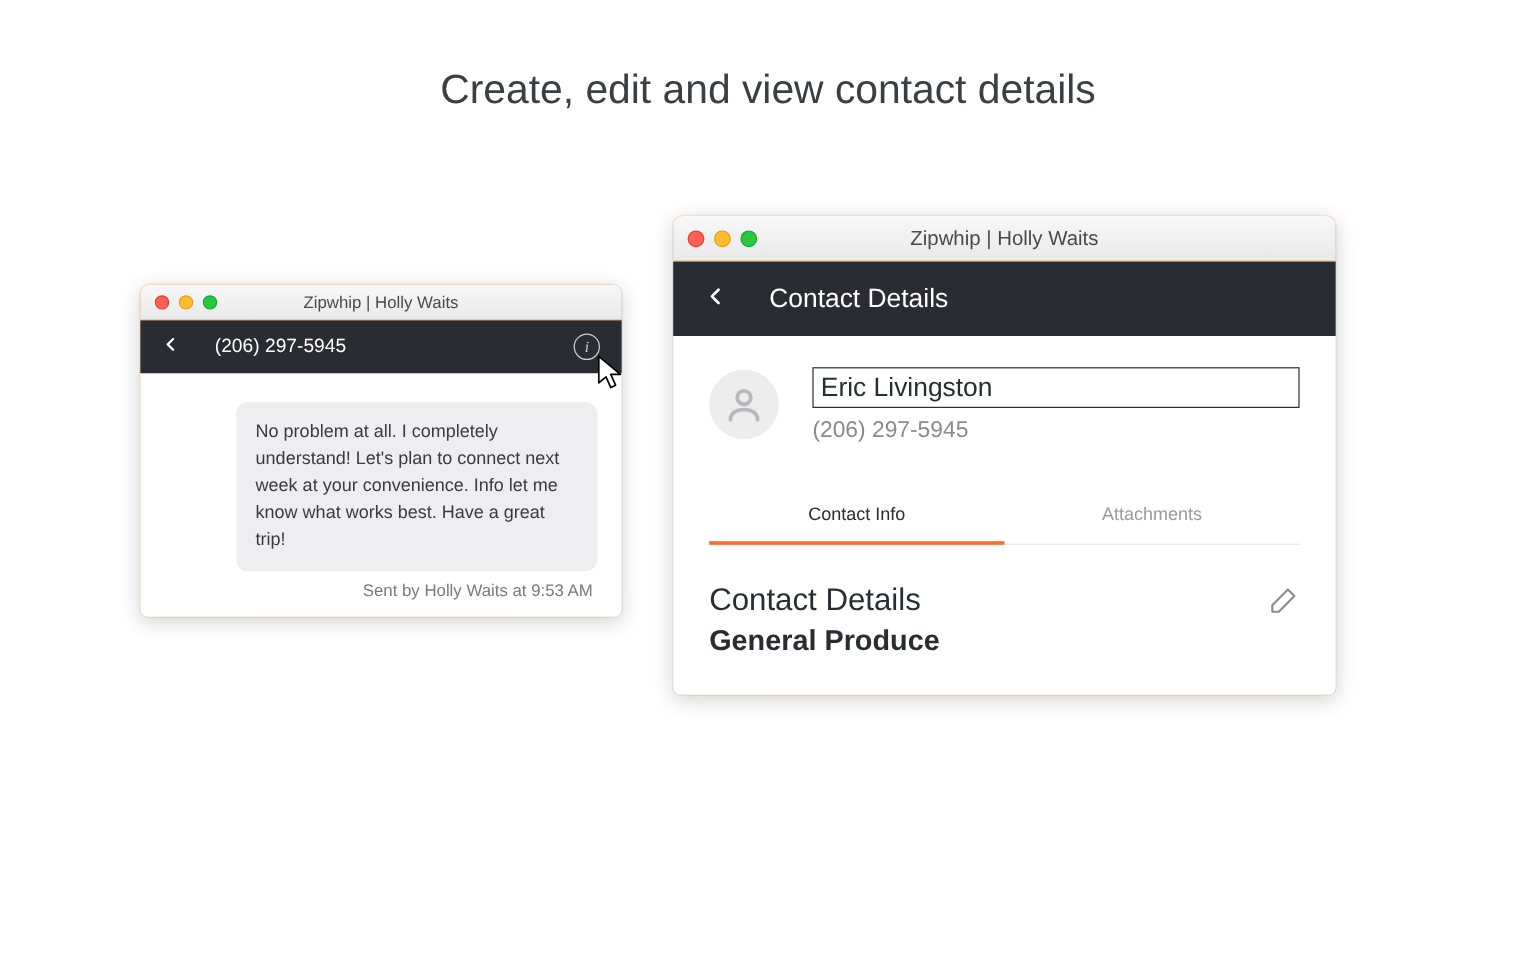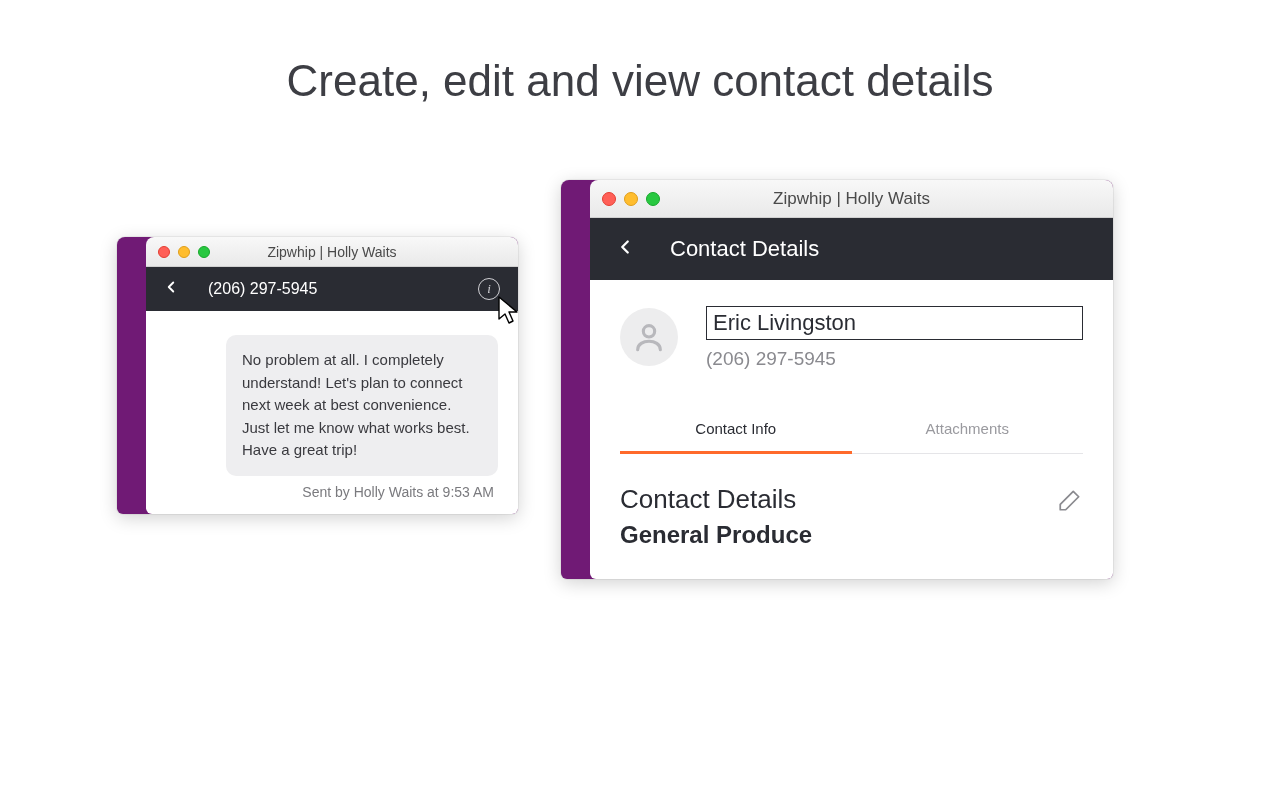--- a/index.html
+++ b/index.html
@@ -10,31 +10,30 @@
     font-family: -apple-system, BlinkMacSystemFont, "Segoe UI", Helvetica, Arial, sans-serif;
     position: relative;
     overflow: hidden;
   }
   .page-heading {
     position: absolute;
     top: 56px;
     left: 0;
     right: 0;
     text-align: center;
-    font-size: 44px;
+    font-size: 34px;
     font-weight: 400;
     color: #3d3e44;
   }
   .window {
     position: absolute;
-    background: #701a75;
+    background: #fdba74;
     border-radius: 8px 8px 6px 6px;
     box-shadow: 0 4px 18px rgba(0,0,0,0.18), 0 0 0 1px rgba(0,0,0,0.05);
     overflow: visible;
-    padding-left: 29px;
   }
   .window-small {
     left: 117px;
     top: 237px;
     width: 401px;
   }
   .window-large {
     left: 561px;
     top: 180px;
     width: 552px;
@@ -243,21 +242,21 @@
           <polyline points="15 18 9 12 15 6"></polyline>
         </svg>
     </span>
     <span class="darkbar-title">(206) 297-5945</span>
     <span class="info-btn">i</span>
     <svg class="cursor-pointer" viewBox="0 0 28 34">
       <path d="M3 2 L3 24 L9 19 L13 28 L17 26 L13 17 L21 17 Z" fill="#ffffff" stroke="#000000" stroke-width="1.4" stroke-linejoin="round"></path>
     </svg>
   </div>
   <div class="msg-body">
-    <div class="bubble">No problem at all.  I completely understand!  Let's plan to connect next week at best convenience.  Just let me know what works best.  Have a great trip!</div>
+    <div class="bubble">No problem at all.  I completely understand!  Let's plan to connect next week at your convenience.  Info let me know what works best.  Have a great trip!</div>
     <div class="sent-line">Sent by Holly Waits at 9:53 AM</div>
   </div>
 </div>
 
 <div class="window window-large">
   <div class="titlebar titlebar-large">
     <div class="traffic-lights">
       <span class="tl tl-large tl-close"></span>
       <span class="tl tl-large tl-min"></span>
       <span class="tl tl-large tl-max"></span>

